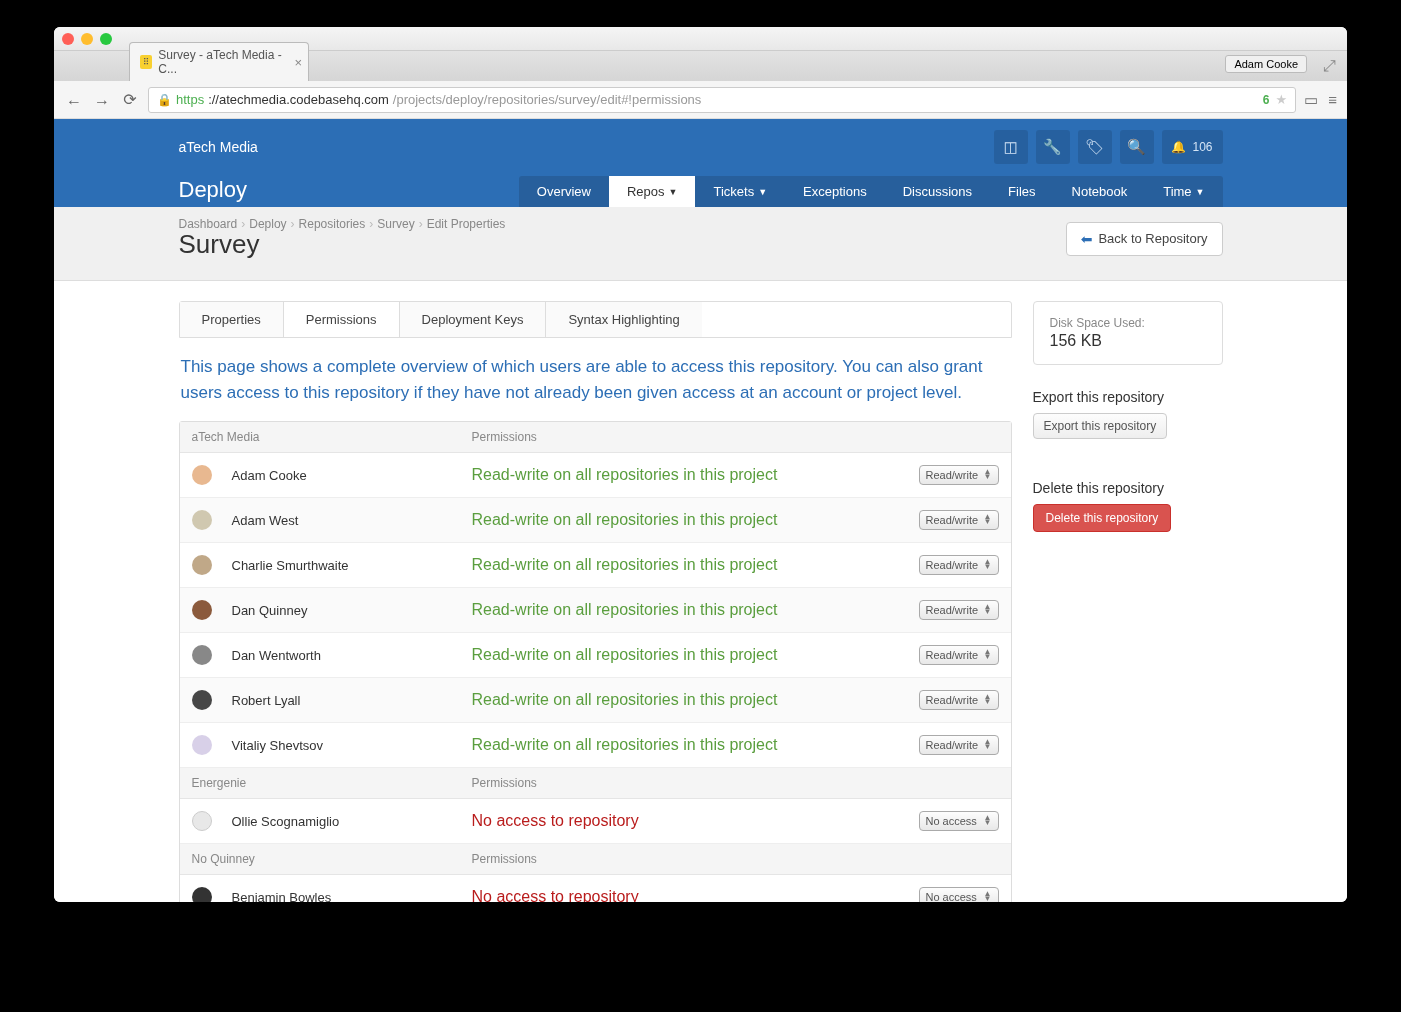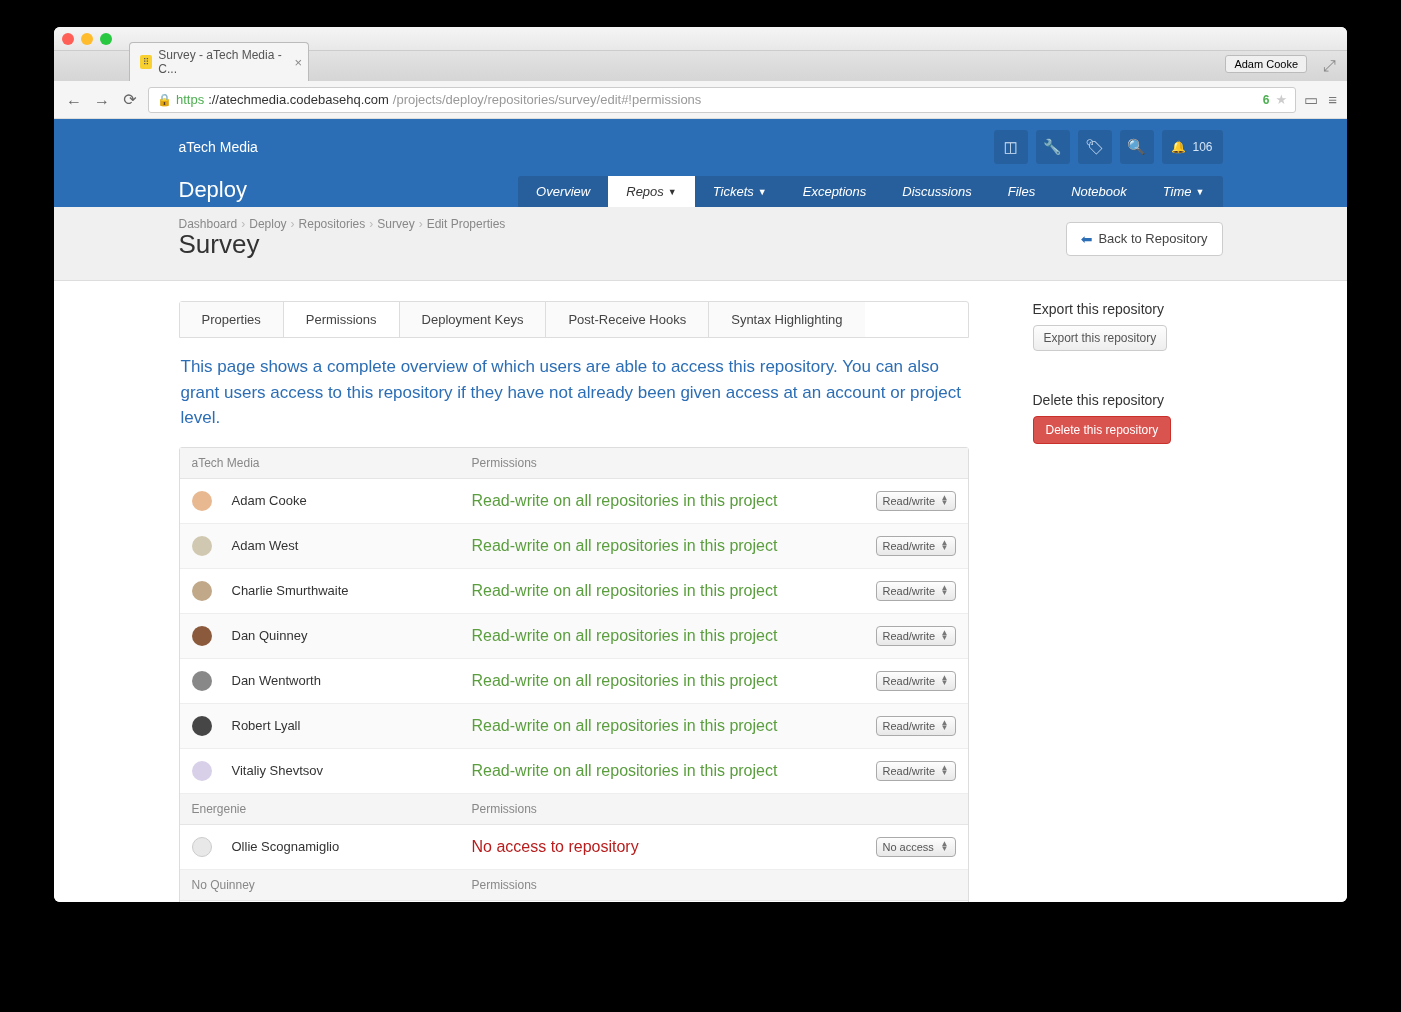--- a/index.html
+++ b/index.html
@@ -30,32 +30,32 @@
 .bluebar { background:#2c6eb5; }
 .bluebar-inner { max-width:1080px; margin:0 auto; padding:0 18px; }
 .blue-top { display:flex; align-items:center; height:56px; }
 .org { color:#fff; font-size:14px; font-weight:500; }
 .blue-icons { margin-left:auto; display:flex; gap:8px; }
 .blue-icons .ib { width:34px; height:34px; background:rgba(0,0,0,0.12); border-radius:3px; display:flex; align-items:center; justify-content:center; color:#d3e4f5; font-size:15px; }
 .blue-icons .ib.wide { width:auto; padding:0 10px; gap:6px; font-size:12px; }
 .blue-bottom { display:flex; align-items:flex-end; height:32px; }
 .proj { color:#fff; font-size:22px; font-weight:300; padding-bottom:4px; }
 .navtabs { margin-left:auto; display:flex; background:#275f9c; border-radius:3px 3px 0 0; }
-.navtabs a { color:#fff; font-size:13px; padding:8px 18px; display:flex; align-items:center; gap:4px;font-style:italic; }
+.navtabs a { color:#fff; font-size:13px; padding:8px 18px; display:flex; align-items:center; gap:4px; }
 .navtabs a.active { background:#fff; color:#333; }
 .caret { font-size:9px; }
 .graybar { background:#f0f0f0; border-bottom:1px solid #ddd; }
 .gray-inner { max-width:1080px; margin:0 auto; padding:10px 18px 20px; display:flex; align-items:center; }
 .crumbs { font-size:12px; color:#888; }
 .crumbs a { color:#888; }
 .crumbs .sep { margin:0 4px; color:#bbb; }
 .pagetitle { font-size:26px; color:#333; margin-top:-2px; }
 .backbtn { margin-left:auto; background:#fff; border:1px solid #ccc; border-radius:4px; padding:8px 14px; font-size:13px; color:#444; display:flex; align-items:center; gap:6px; }
 .backbtn .arr { color:#2c6eb5; font-size:14px; }
-.main { max-width:1080px; margin:0 auto; padding:20px 18px; display:flex; gap:64px; }
+.main { max-width:1080px; margin:0 auto; padding:20px 18px; display:flex; gap:21px; }
 .leftcol { flex:1; }
 .rightcol { width:190px; }
 .subtabs { display:flex; border:1px solid #ddd; border-radius:3px 3px 0 0; }
 .subtabs a { padding:10px 22px; font-size:13px; color:#444; border-right:1px solid #ddd; }
 .subtabs a:last-child { border-right:none; }
 .subtabs a.active { background:#fff; font-weight:500; }
 .subtabs a:not(.active) { background:#fafafa; }
 .desc { font-size:17px; color:#2c6eb5; padding:16px 2px; line-height:1.5; }
 .perm-table { border:1px solid #ddd; border-radius:3px; }
 .perm-head { background:#f5f5f5; display:flex; padding:8px 12px; font-size:12px; color:#888; border-bottom:1px solid #e5e5e5; }
@@ -164,21 +164,20 @@
         </a>
       </div>
     </div>
 
     <div class="main">
       <div class="leftcol">
         <div class="subtabs" id="subtabs">
             <a>Properties</a>
             <a class="active">Permissions</a>
             <a>Deployment Keys</a>
-            <a>Post-Receive Hooks</a>
             <a>Syntax Highlighting</a>
           </div>
         <div class="desc">This page shows a complete overview of which users are able to access this repository. You can also grant users access to this repository if they have not already been given access at an account or project level.</div>
         <div class="perm-table" id="permtable">
             <div class="perm-head">
               <div class="c1">aTech Media</div>
               <div>Permissions</div>
             </div>
             <div class="perm-row">
               <div class="avatar" style="background: rgb(232, 184, 144);"></div>
@@ -265,20 +264,24 @@
               <div class="uname">Benjamin Bowles</div>
               <div class="perm-text gray">No access to repository</div>
               <div class="perm-sel">
                 <span>No access</span>
                 <span class="dd">▲<br>▼</span>
               </div>
             </div>
           </div>
       </div>
       <div class="rightcol">
+        <div class="box">
+          <div class="lbl">Disk Space Used:</div>
+          <div class="val">156 KB</div>
+        </div>
         <div class="side-block">
           <div class="side-h">Export this repository</div>
           <a class="btn-g">Export this repository</a>
         </div>
         <div class="side-block">
           <div class="side-h">Delete this repository</div>
           <a class="btn-r">Delete this repository</a>
         </div>
       </div>
     </div>

